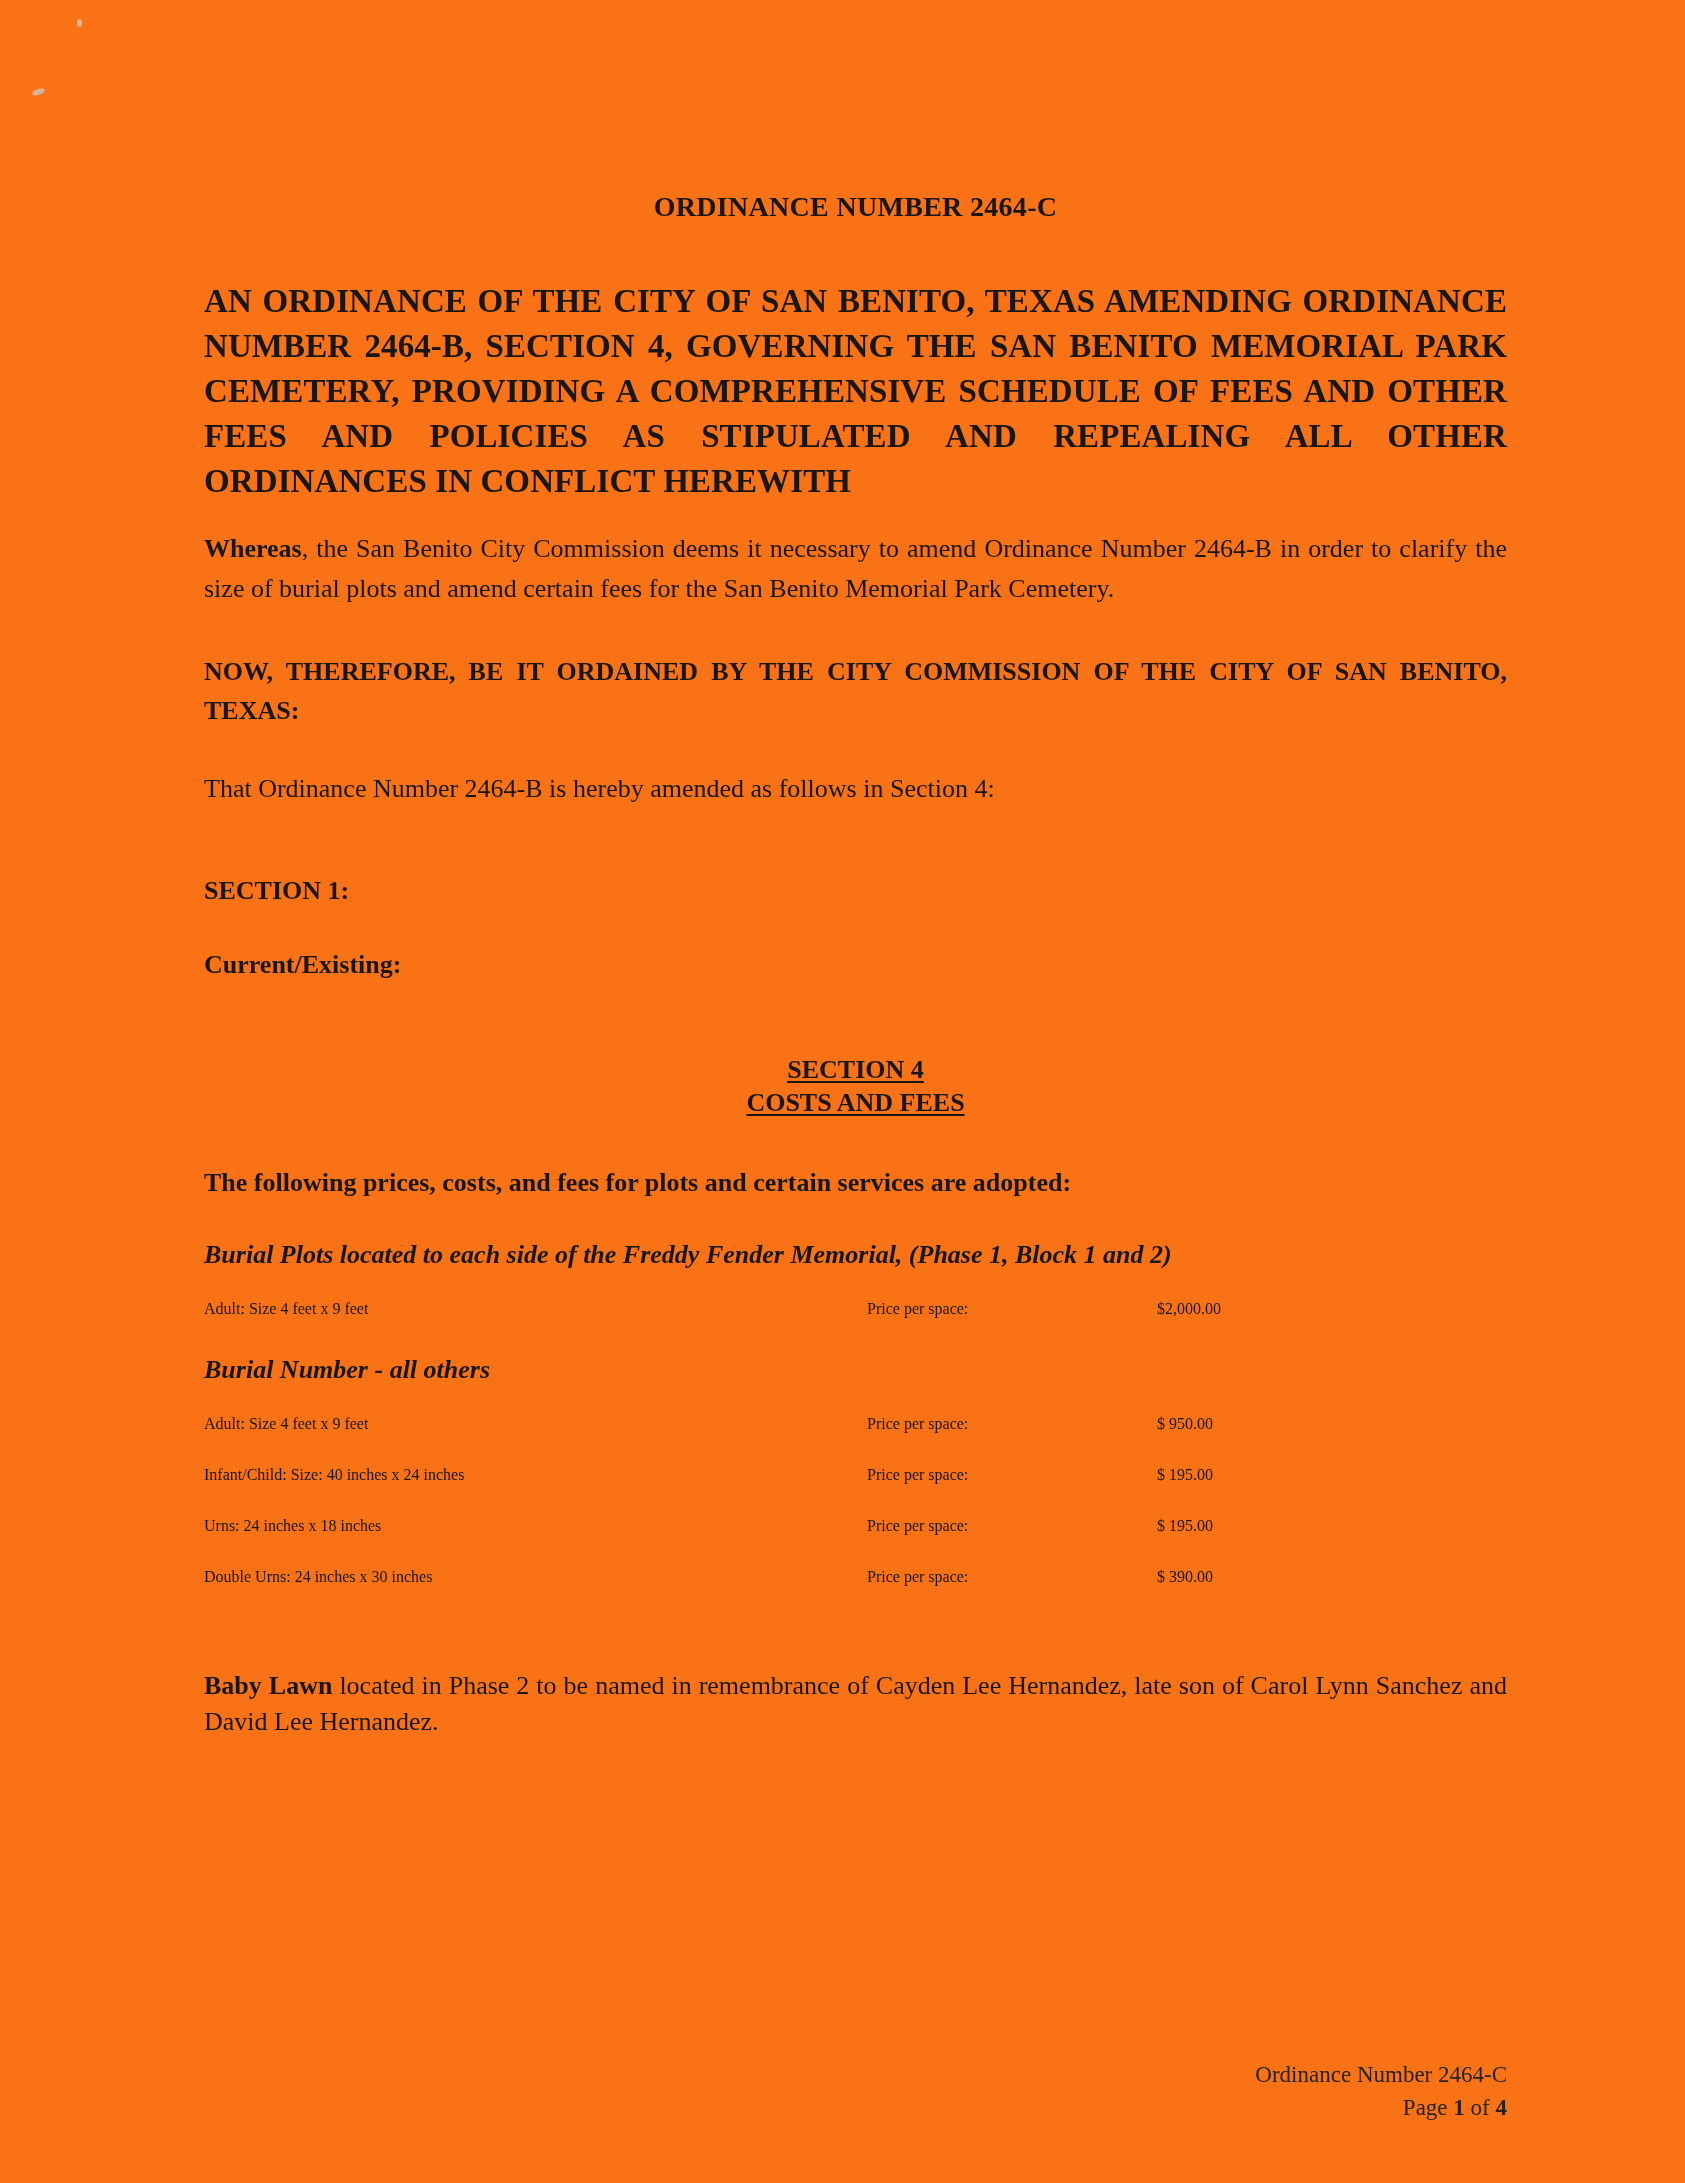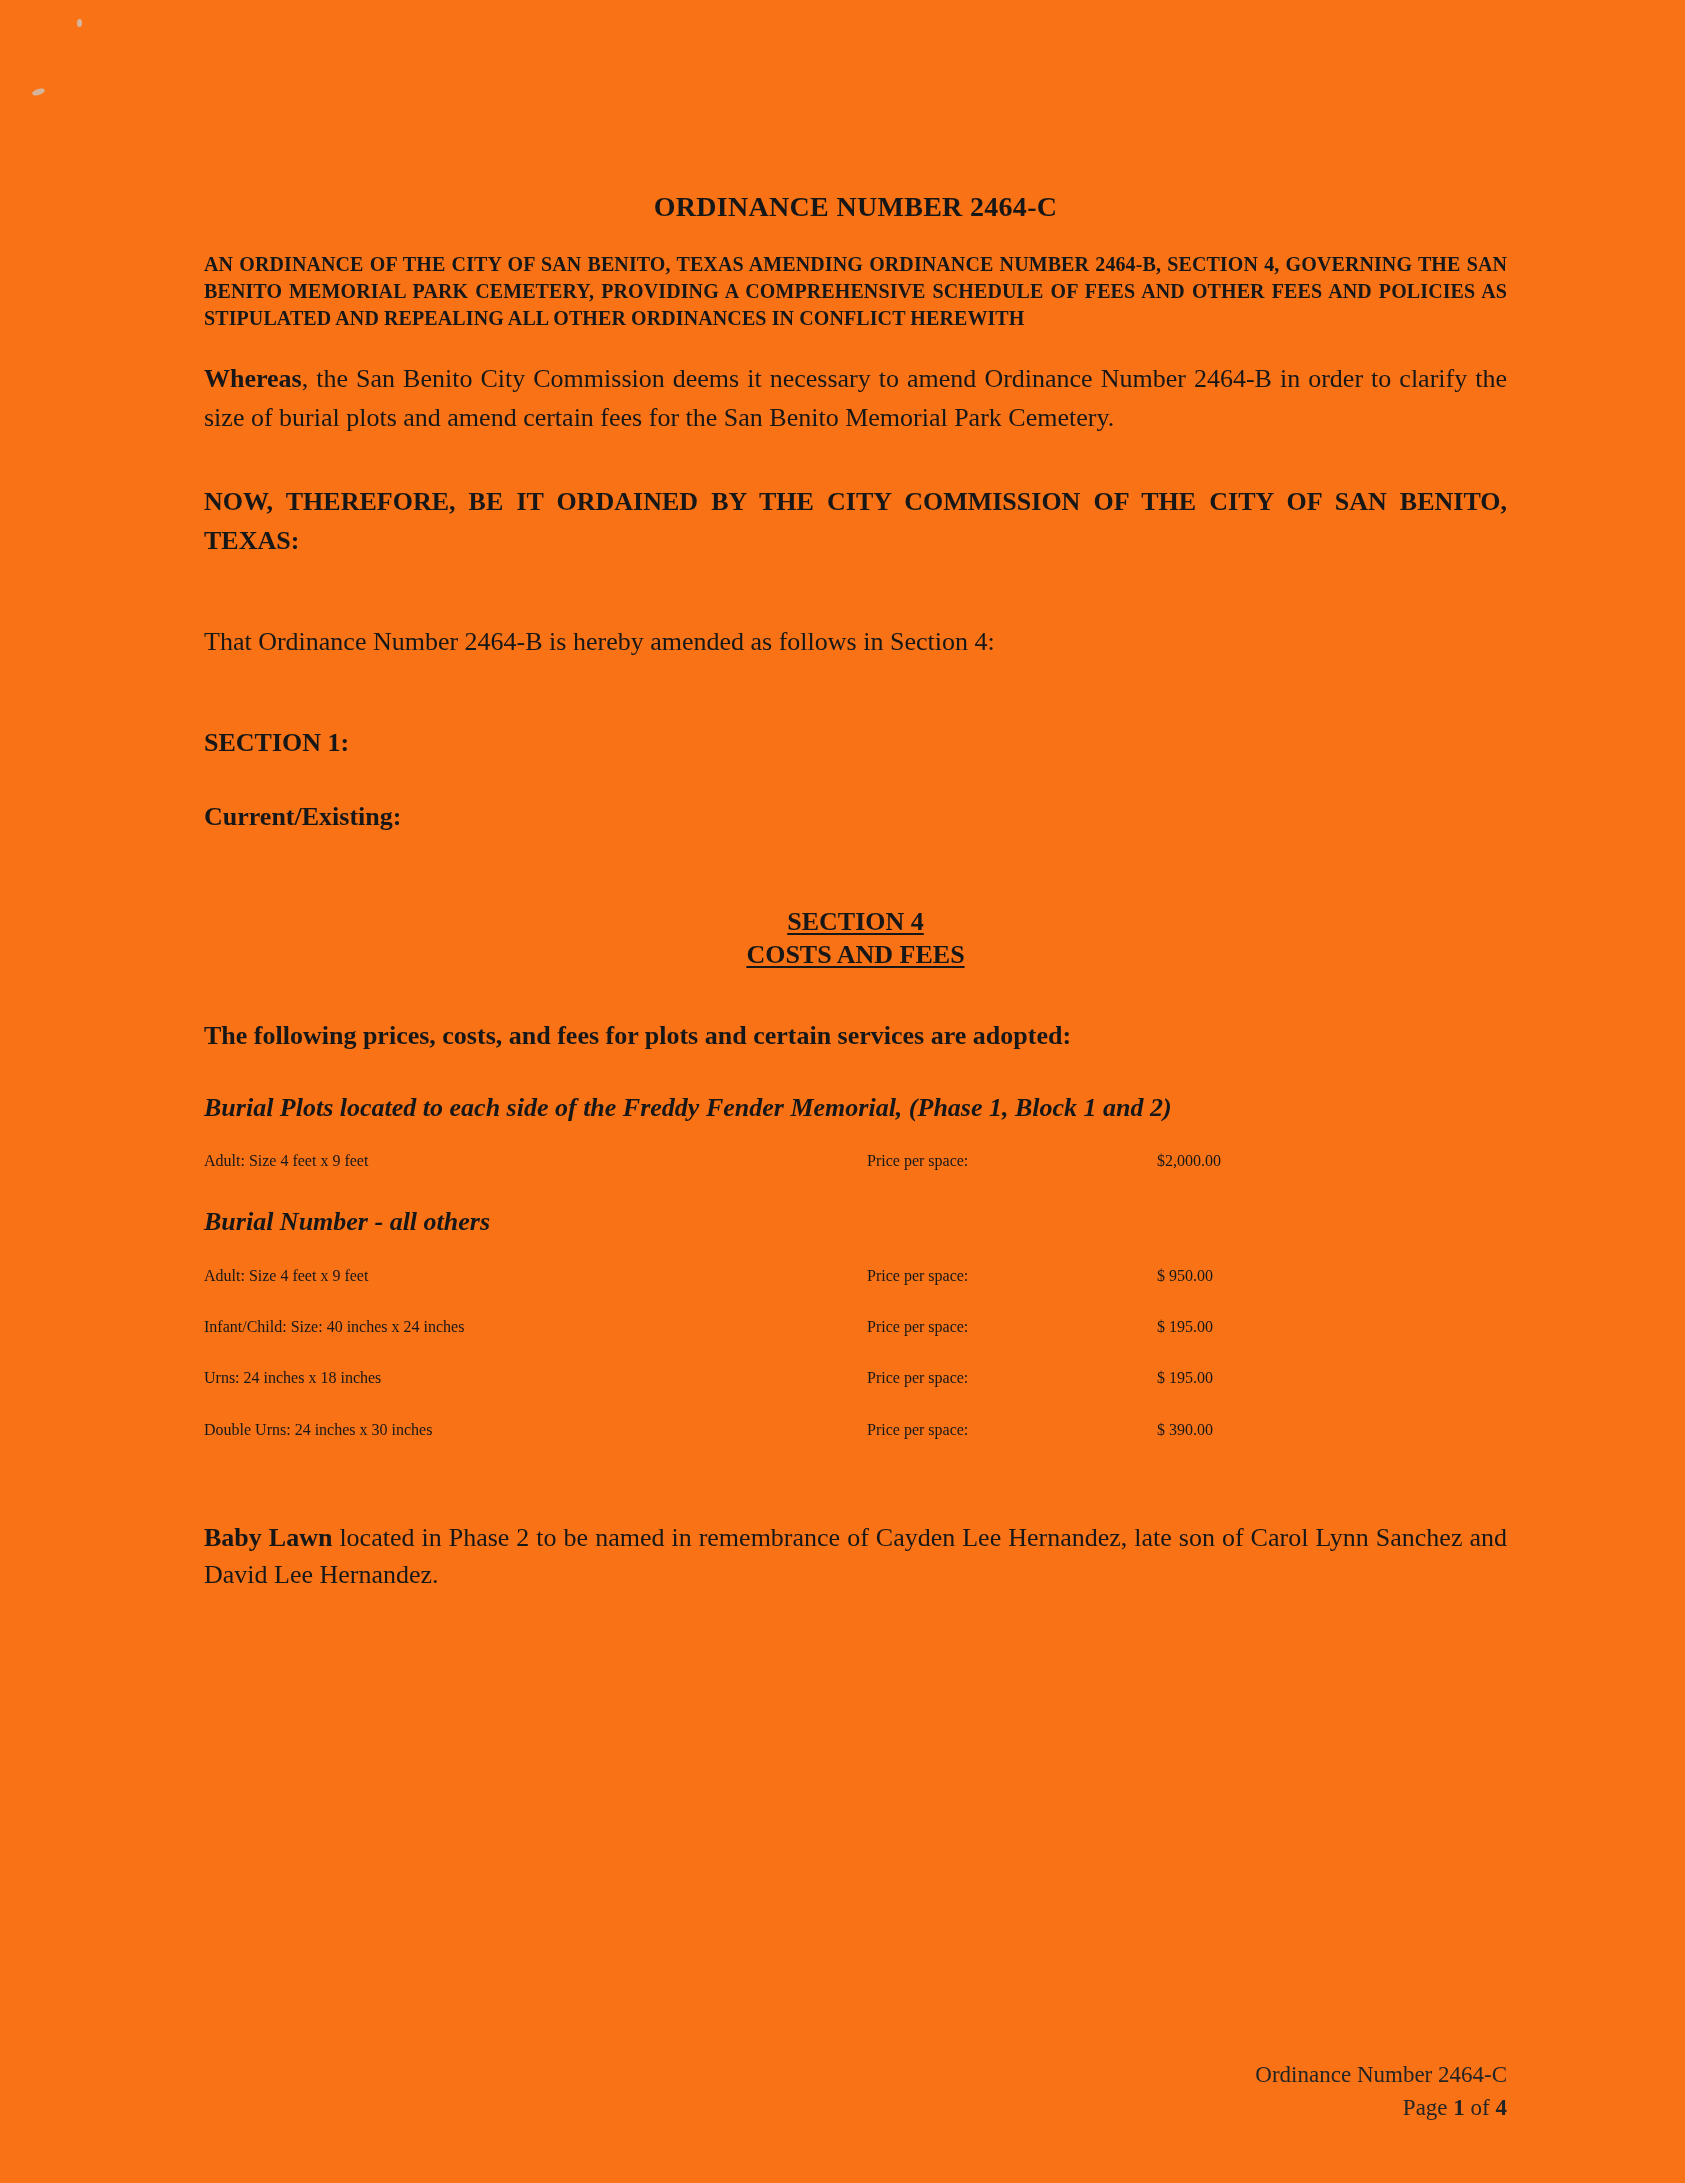--- a/index.html
+++ b/index.html
@@ -39,37 +39,37 @@
 
   .doc-title {
     text-align: center;
     font-size: 28px;
     font-weight: bold;
     letter-spacing: 0.3px;
     margin-top: 191px;
   }
 
   .caption {
-    margin-top: 28px;
-    font-size: 20px;
+    margin-top: 56px;
+    font-size: 33px;
     font-weight: bold;
     line-height: 1.36;
     text-align: justify;
     text-align-last: left;
     letter-spacing: 0.1px;
   }
 
   .para {
     font-size: 26px;
     line-height: 1.52;
     text-align: justify;
     text-align-last: left;
   }
   .para.whereas { }
-  .para.that    { margin-top: 62px; }
+  .para.that    { margin-top: 39px; }
 
   .para b { font-weight: bold; }
 
   .ordained {
     margin-top: 44px;
     font-size: 26px;
     font-weight: bold;
     line-height: 1.5;
     text-align: justify;
     text-align-last: left;

